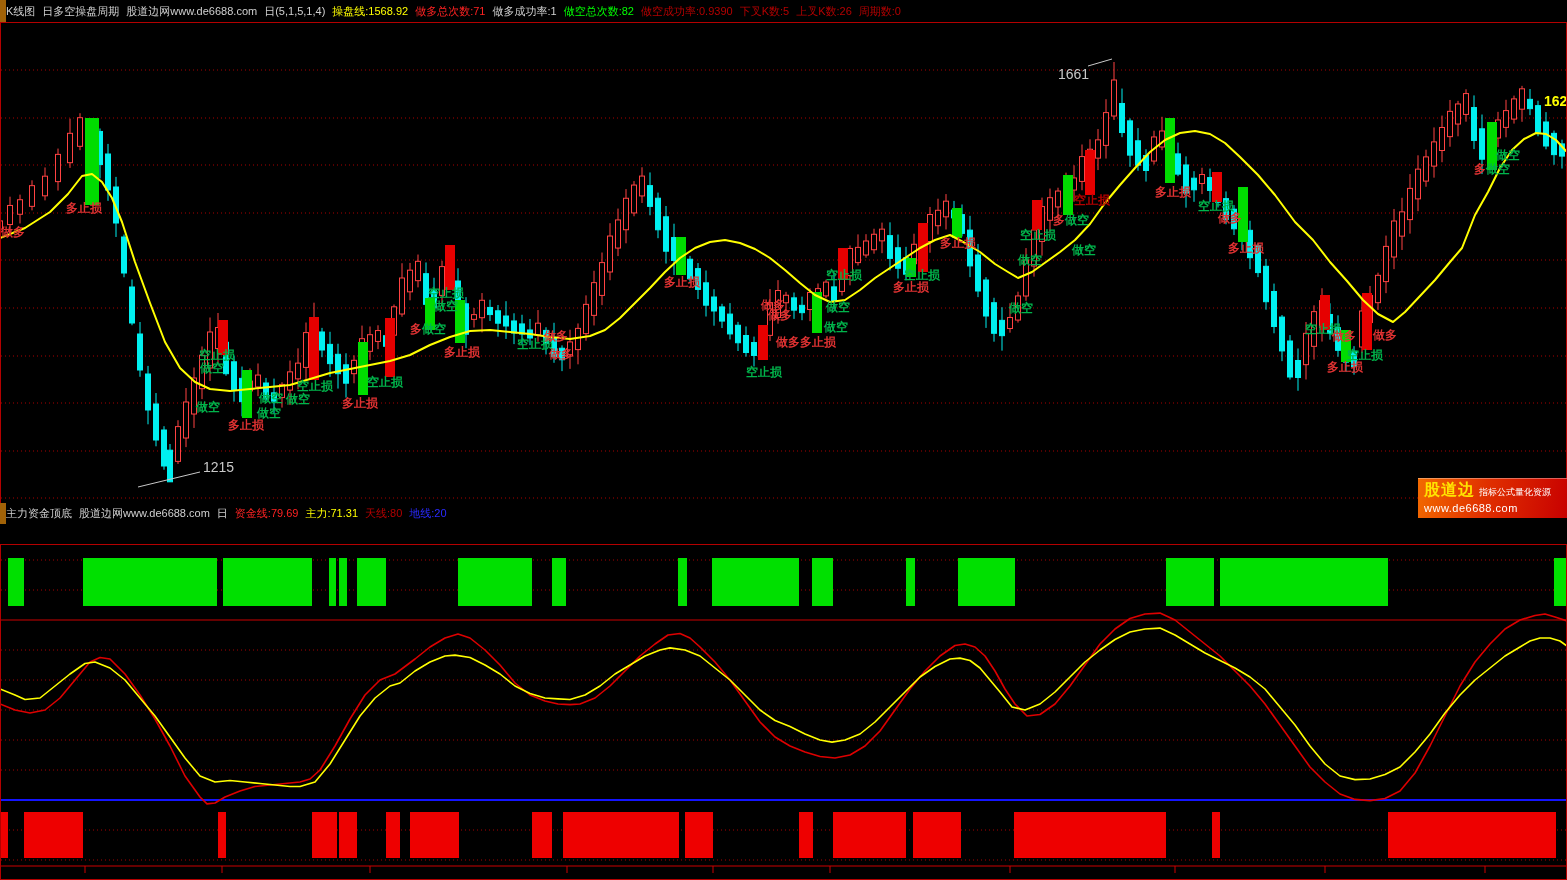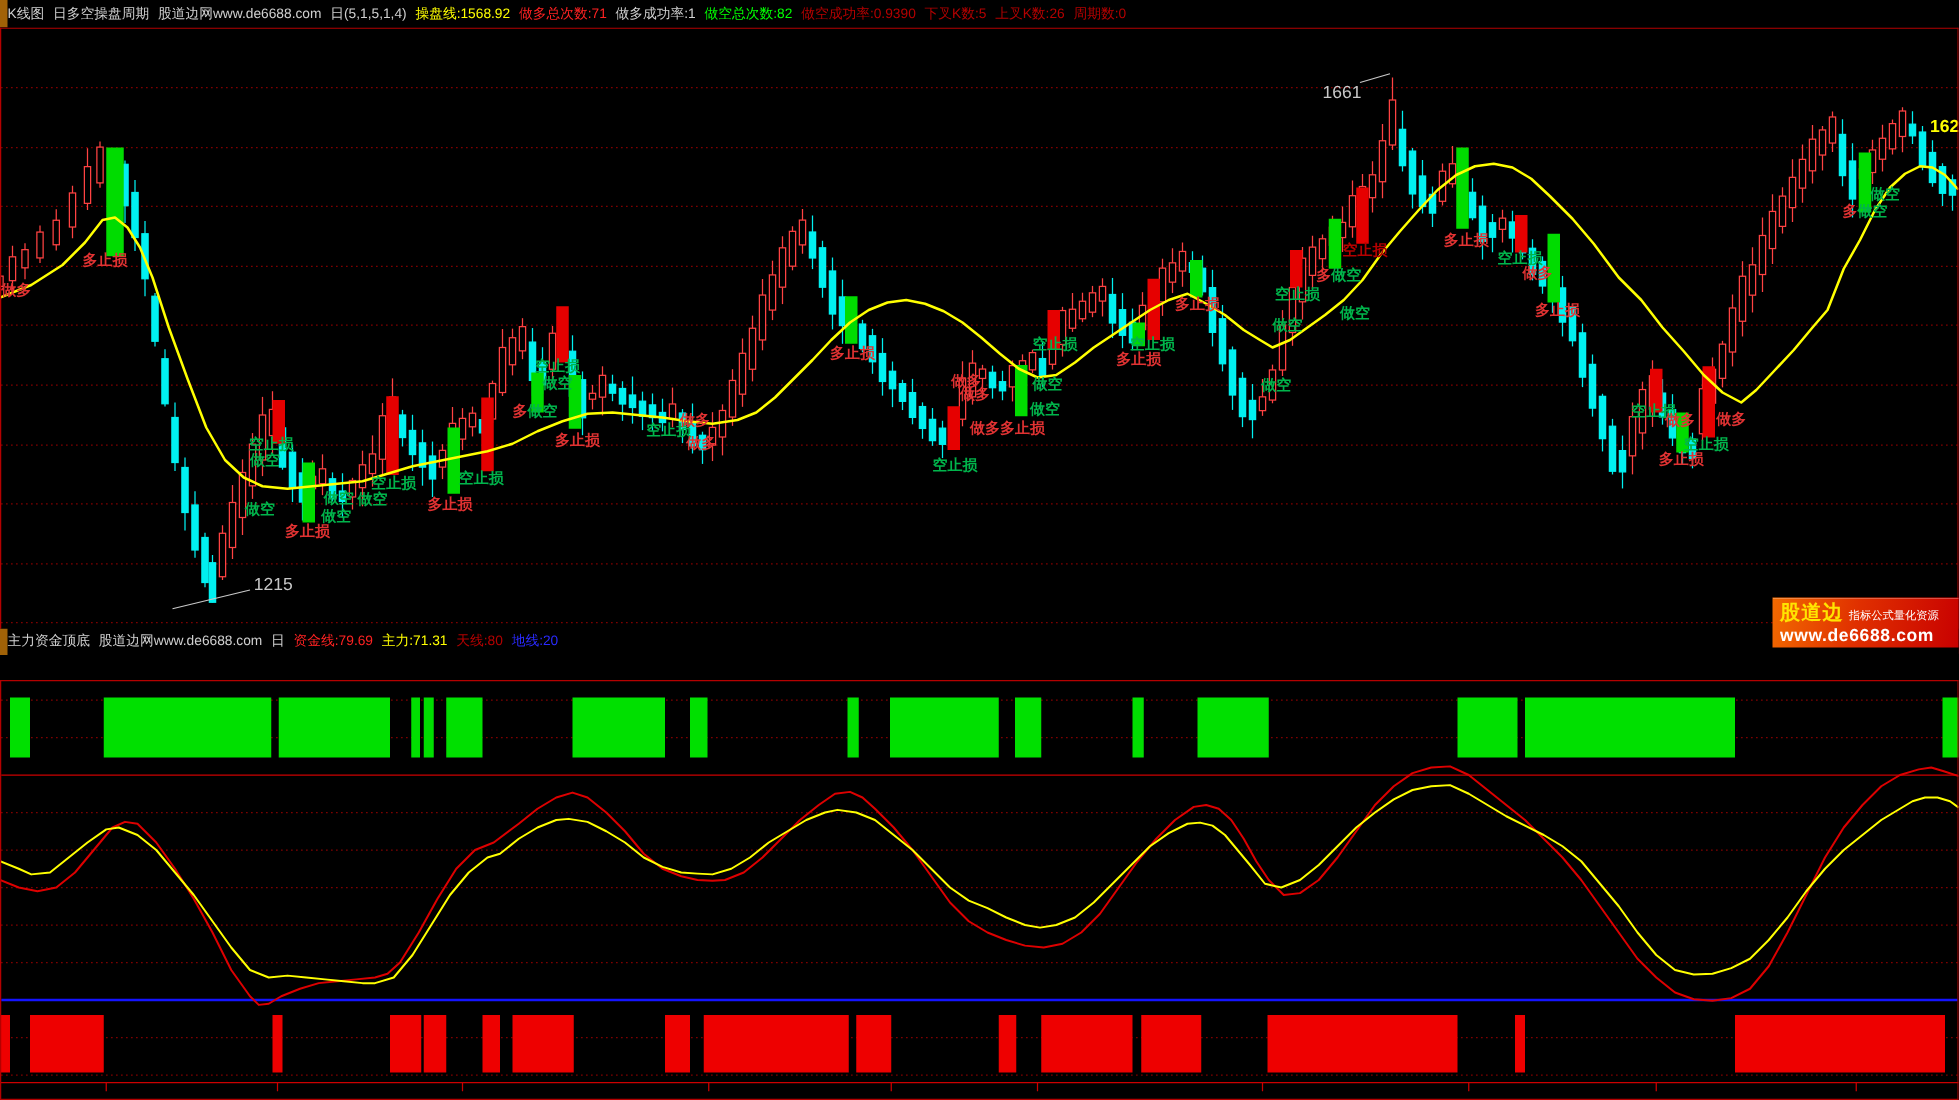--- a/index.html
+++ b/index.html
@@ -12,21 +12,21 @@
   #hdr2{top:503px;height:21px;line-height:21px;}
   svg{position:absolute;left:0;display:block;background:#000;}
   #mainChart{top:22px;}
   #subChart{top:544px;}
   #logo{position:absolute;left:1418px;top:478px;width:149px;height:40px;
         background:linear-gradient(100deg,#f26a00 0%,#e03000 45%,#c80000 100%);
         box-shadow:inset 0 1px 0 rgba(255,255,255,.35);
         padding:2px 0 0 6px;box-sizing:border-box;cursor:pointer;}
   #logo .brand{color:#ffe400;font-weight:bold;font-size:16px;letter-spacing:1px;}
   #logo .tag{color:#fff;font-size:9px;margin-left:4px;}
-  #logo .l2{color:#fff;font-weight:bold;font-size:14px;line-height:15px;letter-spacing:.5px;}
+  #logo .l2{color:#fff;font-weight:normal;font-size:11px;line-height:15px;letter-spacing:.5px;}
   text{font-family:"Liberation Sans",sans-serif;}
 </style>
 </head>
 <body>
 
 <div id="app">
   <div id="hdr1" class="hdr"><span style="color: rgb(208, 208, 208);">K线图</span><span style="color: rgb(208, 208, 208);">日多空操盘周期</span><span style="color: rgb(208, 208, 208);">股道边网www.de6688.com</span><span style="color: rgb(208, 208, 208);">日(5,1,5,1,4)</span><span style="color: rgb(255, 255, 0);">操盘线:1568.92</span><span style="color: rgb(255, 34, 34);">做多总次数:71</span><span style="color: rgb(208, 208, 208);">做多成功率:1</span><span style="color: rgb(0, 255, 0);">做空总次数:82</span><span style="color: rgb(180, 0, 0);">做空成功率:0.9390</span><span style="color: rgb(180, 0, 0);">下叉K数:5</span><span style="color: rgb(180, 0, 0);">上叉K数:26</span><span style="color: rgb(180, 0, 0);">周期数:0</span></div>
   <svg id="mainChart" width="1567" height="501" viewBox="0 0 1567 501">
       <line x1="1" y1="48" x2="1566" y2="48" stroke="#a80000" stroke-width="1" stroke-dasharray="1 3"></line>
       <line x1="1" y1="96" x2="1566" y2="96" stroke="#a80000" stroke-width="1" stroke-dasharray="1 3"></line>

